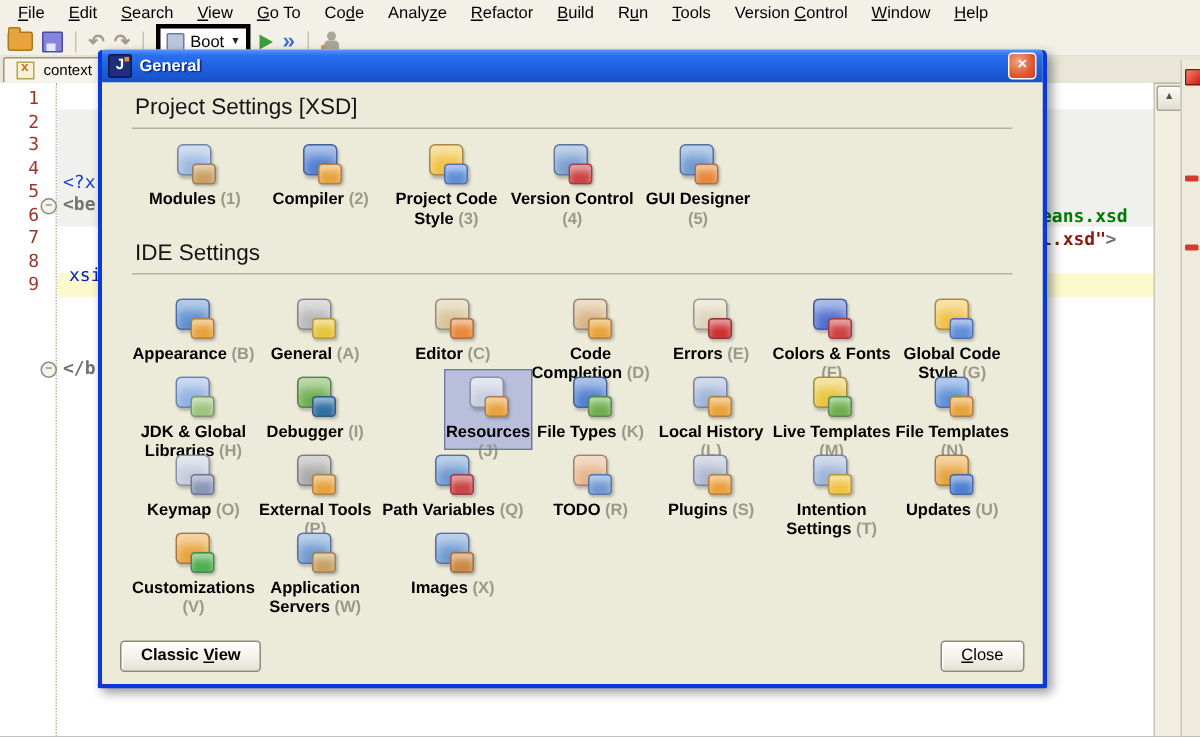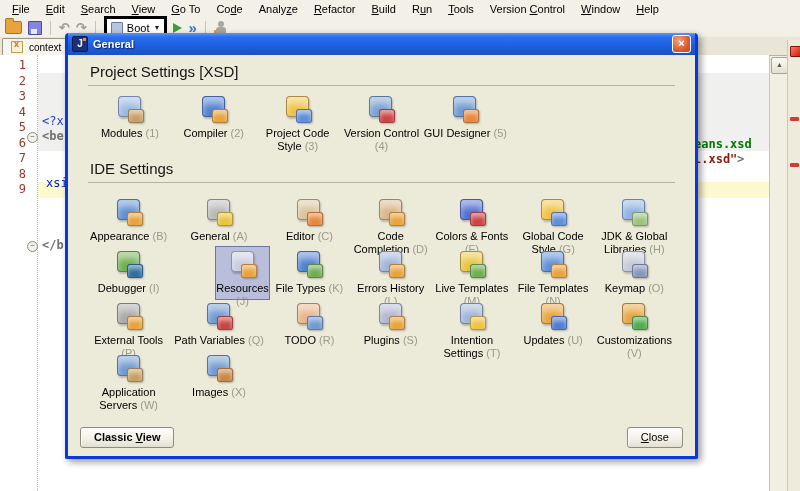--- a/index.html
+++ b/index.html
@@ -75,21 +75,21 @@
            color:#fff;font-size:10px;font-weight:bold;text-align:center;line-height:13px;}
   .tb-logo::after{content:"";position:absolute;right:1px;top:1px;width:3px;height:3px;background:#e8932c;}
   .title-text{color:#fff;font-weight:bold;font-size:11px;text-shadow:1px 1px 1px #00227a;flex:1;}
   .close-btn{width:17px;height:16px;border:1px solid #fff;border-radius:3px;
              background:radial-gradient(circle at 35% 30%,#f4a583,#dd5a31 60%,#c1441f);
              color:#fff;font-weight:bold;font-size:11px;line-height:14px;text-align:center;}
   .dcontent{position:absolute;left:0;right:0;top:22px;bottom:0;background:#ecead9;padding:8px 20px 0 20px;box-sizing:border-box;}
   .dheading{font-size:15px;color:#141414;margin:0 0 0 2px;height:19px;}
   .dheading.second{margin-top:12px;}
   .dhr{border:none;border-top:1px solid #b5b2a1;margin:3px 0 0 0;}
-  .sgrid{display:grid;grid-template-columns:repeat(7,1fr);margin-top:6px;}
+  .sgrid{display:grid;grid-template-columns:repeat(7,1fr);margin-top:6px;font-weight:bold;}
   .sgrid.ide{margin-top:12px;}
   .sitem{height:56px;display:flex;flex-direction:column;align-items:center;padding-top:2px;box-sizing:border-box;cursor:default;}
   .sgrid.ide .sitem{height:52px;}
   .sitem.selected{background:#b9bfdb;outline:1px solid #6f76a6;margin-left:47px;}
   .gicon{width:30px;height:30px;position:relative;flex:none;}
   .gicon .g1{position:absolute;left:3px;top:2px;width:21px;height:19px;border-radius:4px;background:var(--c1,#aaa);
              border:1px solid rgba(50,50,80,.38);box-shadow:inset 0 7px 7px rgba(255,255,255,.55),1px 2px 2px rgba(0,0,0,.22);}
   .gicon .g2{position:absolute;right:1px;bottom:1px;width:14px;height:12px;border-radius:3px;background:var(--c2,#888);
              border:1px solid rgba(50,50,80,.3);box-shadow:inset 0 4px 4px rgba(255,255,255,.5),1px 1px 2px rgba(0,0,0,.25);}
   .slabel{font-size:11px;line-height:12.5px;text-align:center;margin-top:3px;}
@@ -281,20 +281,27 @@
           </div>
 
           <div class="sitem" style="--c1: #d8b68a; --c2: #e8a33d;">
             <div class="gicon">
               <i class="g1"></i>
               <i class="g2"></i>
             </div>
             <div class="slabel"><span class="lmain">Code Completion</span> <span class="lsc">(D)</span></div>
           </div>
 
+          <div class="sitem" style="--c1: #ddd3b8; --c2: #cc3333;">
+            <div class="gicon">
+              <i class="g1"></i>
+              <i class="g2"></i>
+            </div>
+            <div class="slabel"><span class="lmain">Errors</span> <span class="lsc">(E)</span></div>
+          </div>
 
           <div class="sitem" style="--c1: #4f6fd0; --c2: #cc4444;">
             <div class="gicon">
               <i class="g1"></i>
               <i class="g2"></i>
             </div>
             <div class="slabel"><span class="lmain">Colors &amp; Fonts</span> <span class="lsc">(F)</span></div>
           </div>
 
           <div class="sitem" style="--c1: #f0c244; --c2: #5f8fd8;">
@@ -335,21 +342,21 @@
               <i class="g2"></i>
             </div>
             <div class="slabel"><span class="lmain">File Types</span> <span class="lsc">(K)</span></div>
           </div>
 
           <div class="sitem" style="--c1: #9fb4d8; --c2: #e8a33d;">
             <div class="gicon">
               <i class="g1"></i>
               <i class="g2"></i>
             </div>
-            <div class="slabel"><span class="lmain">Errors History</span> <span class="lsc">(L)</span></div>
+            <div class="slabel"><span class="lmain">Local History</span> <span class="lsc">(L)</span></div>
           </div>
 
           <div class="sitem" style="--c1: #e8c43d; --c2: #6fae4f;">
             <div class="gicon">
               <i class="g1"></i>
               <i class="g2"></i>
             </div>
             <div class="slabel"><span class="lmain">Live Templates</span> <span class="lsc">(M)</span></div>
           </div>
 

